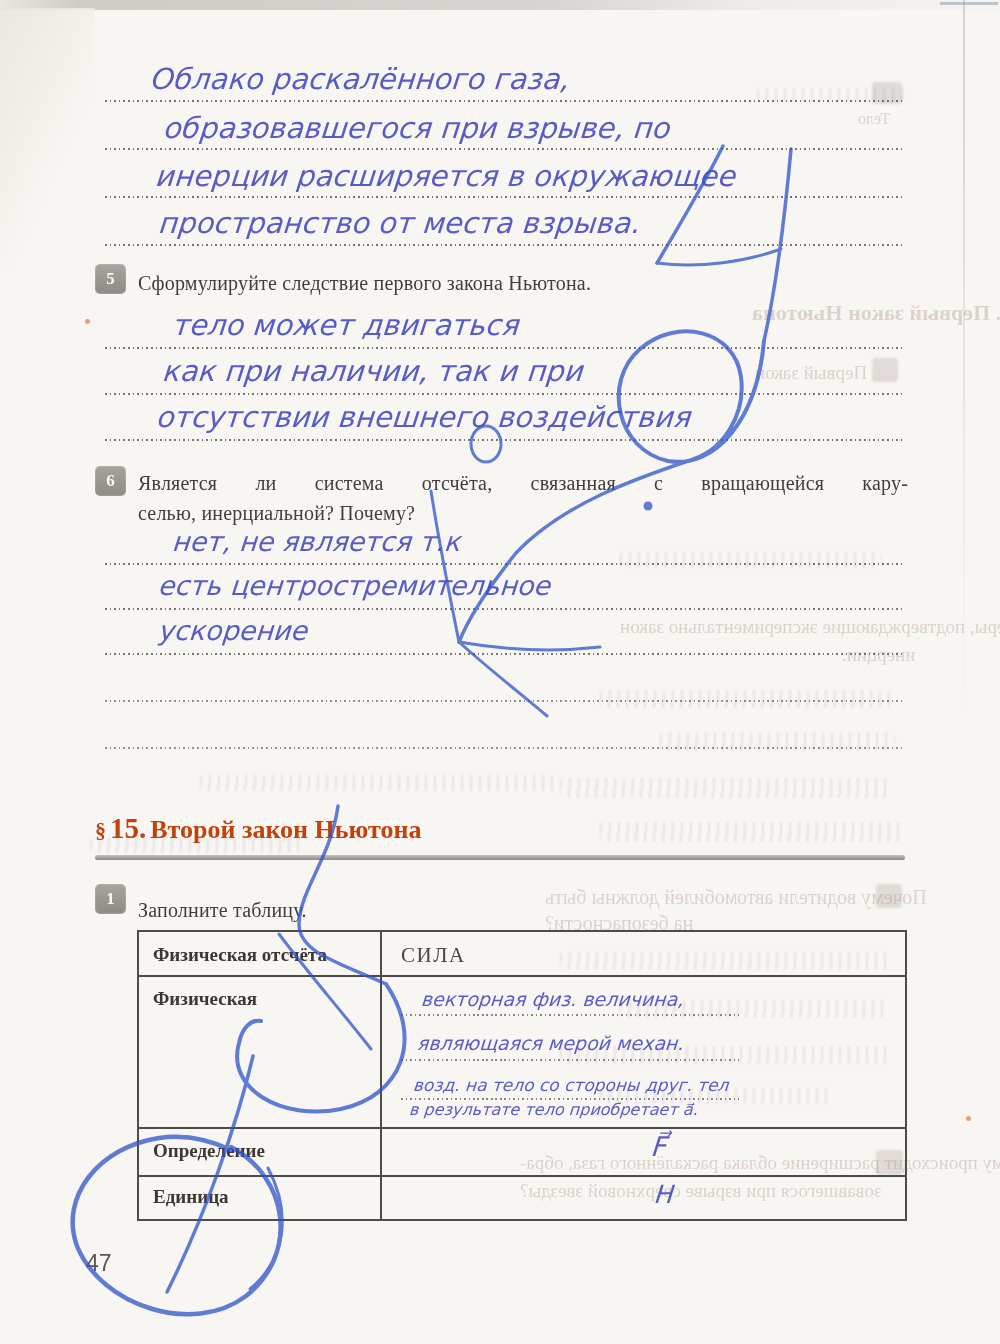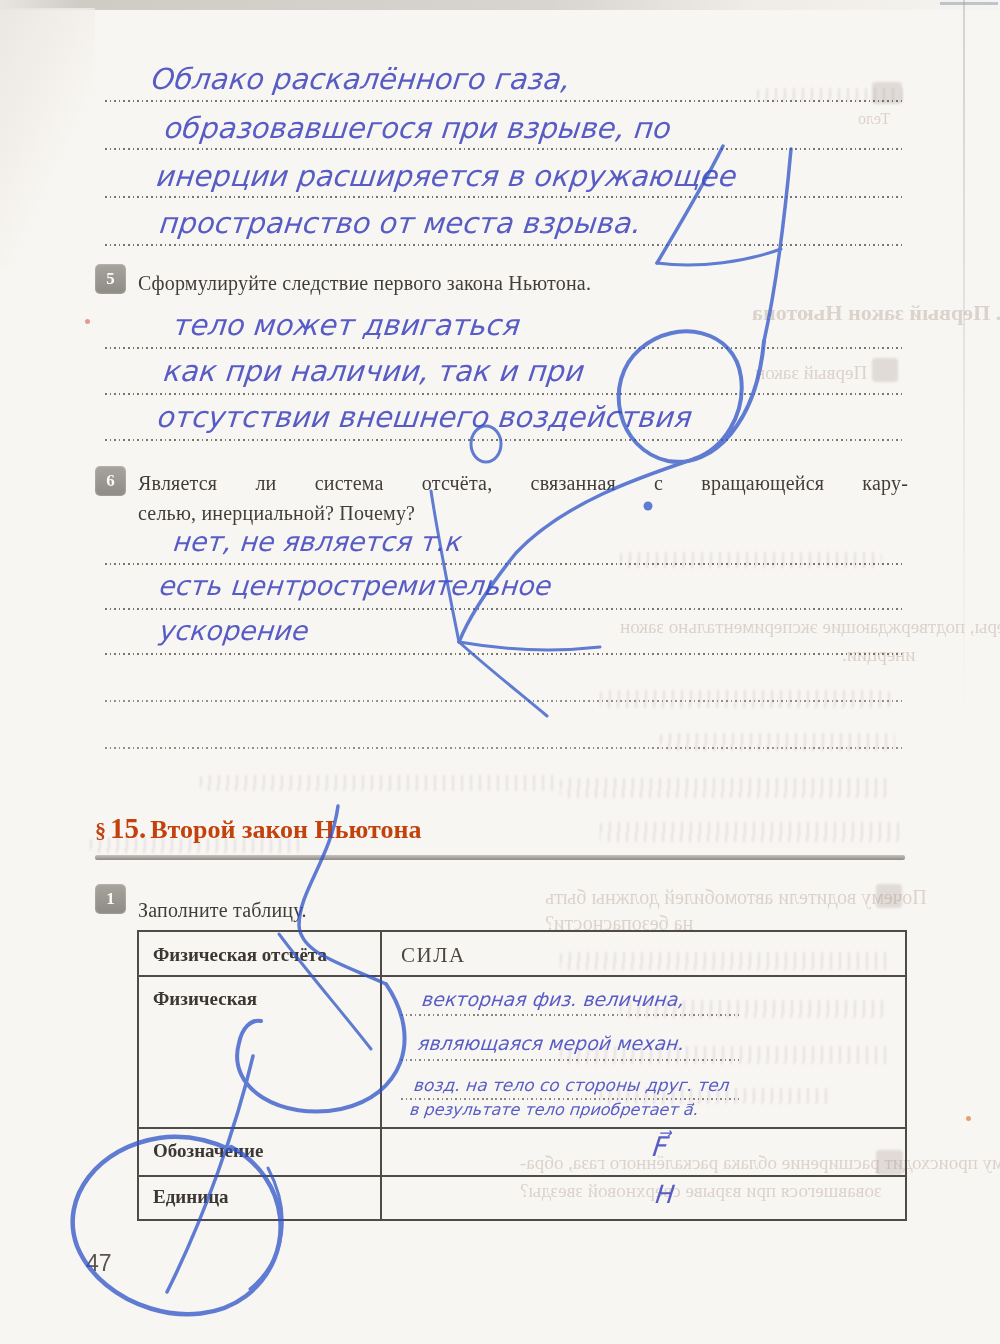--- a/index.html
+++ b/index.html
@@ -134,21 +134,21 @@
 
     <div class="abs tlabel" style="left:14px;top:56px;">Физическая</div>
     <div class="abs hw hw-sm" style="left:282px;top:56px;">векторная физ. величина,</div>
     <div class="abs celldot" style="left:262px;top:82px;width:338px;"></div>
     <div class="abs hw hw-sm" style="left:278px;top:100px;">являющаяся мерой механ.</div>
     <div class="abs celldot" style="left:262px;top:127px;width:338px;"></div>
     <div class="abs hw hw-sm" style="left:274px;top:143px;font-size:17px;">возд. на тело со стороны друг. тел</div>
     <div class="abs celldot" style="left:262px;top:166px;width:338px;"></div>
     <div class="abs hw hw-sm" style="left:270px;top:168px;font-size:16px;">в результате тело приобретает а⃗.</div>
 
-    <div class="abs tlabel" style="left:14px;top:208px;">Обозначение</div>
+    <div class="abs tlabel" style="left:14px;top:208px;">Определение</div>
     <div class="abs hw" style="left:512px;top:199px;font-size:27px;">F⃗</div>
 
     <div class="abs tlabel" style="left:14px;top:254px;">Единица</div>
     <div class="abs hw" style="left:515px;top:248px;font-size:25px;">Н</div>
   </div>
 
   <div class="abs pgnum" style="left:86px;top:1250px;">47</div>
 
   <svg class="doodle" width="1000" height="1344" viewBox="0 0 1000 1344">
     <g stroke="#2e52c8" fill="none" stroke-linecap="round" opacity="0.75">

